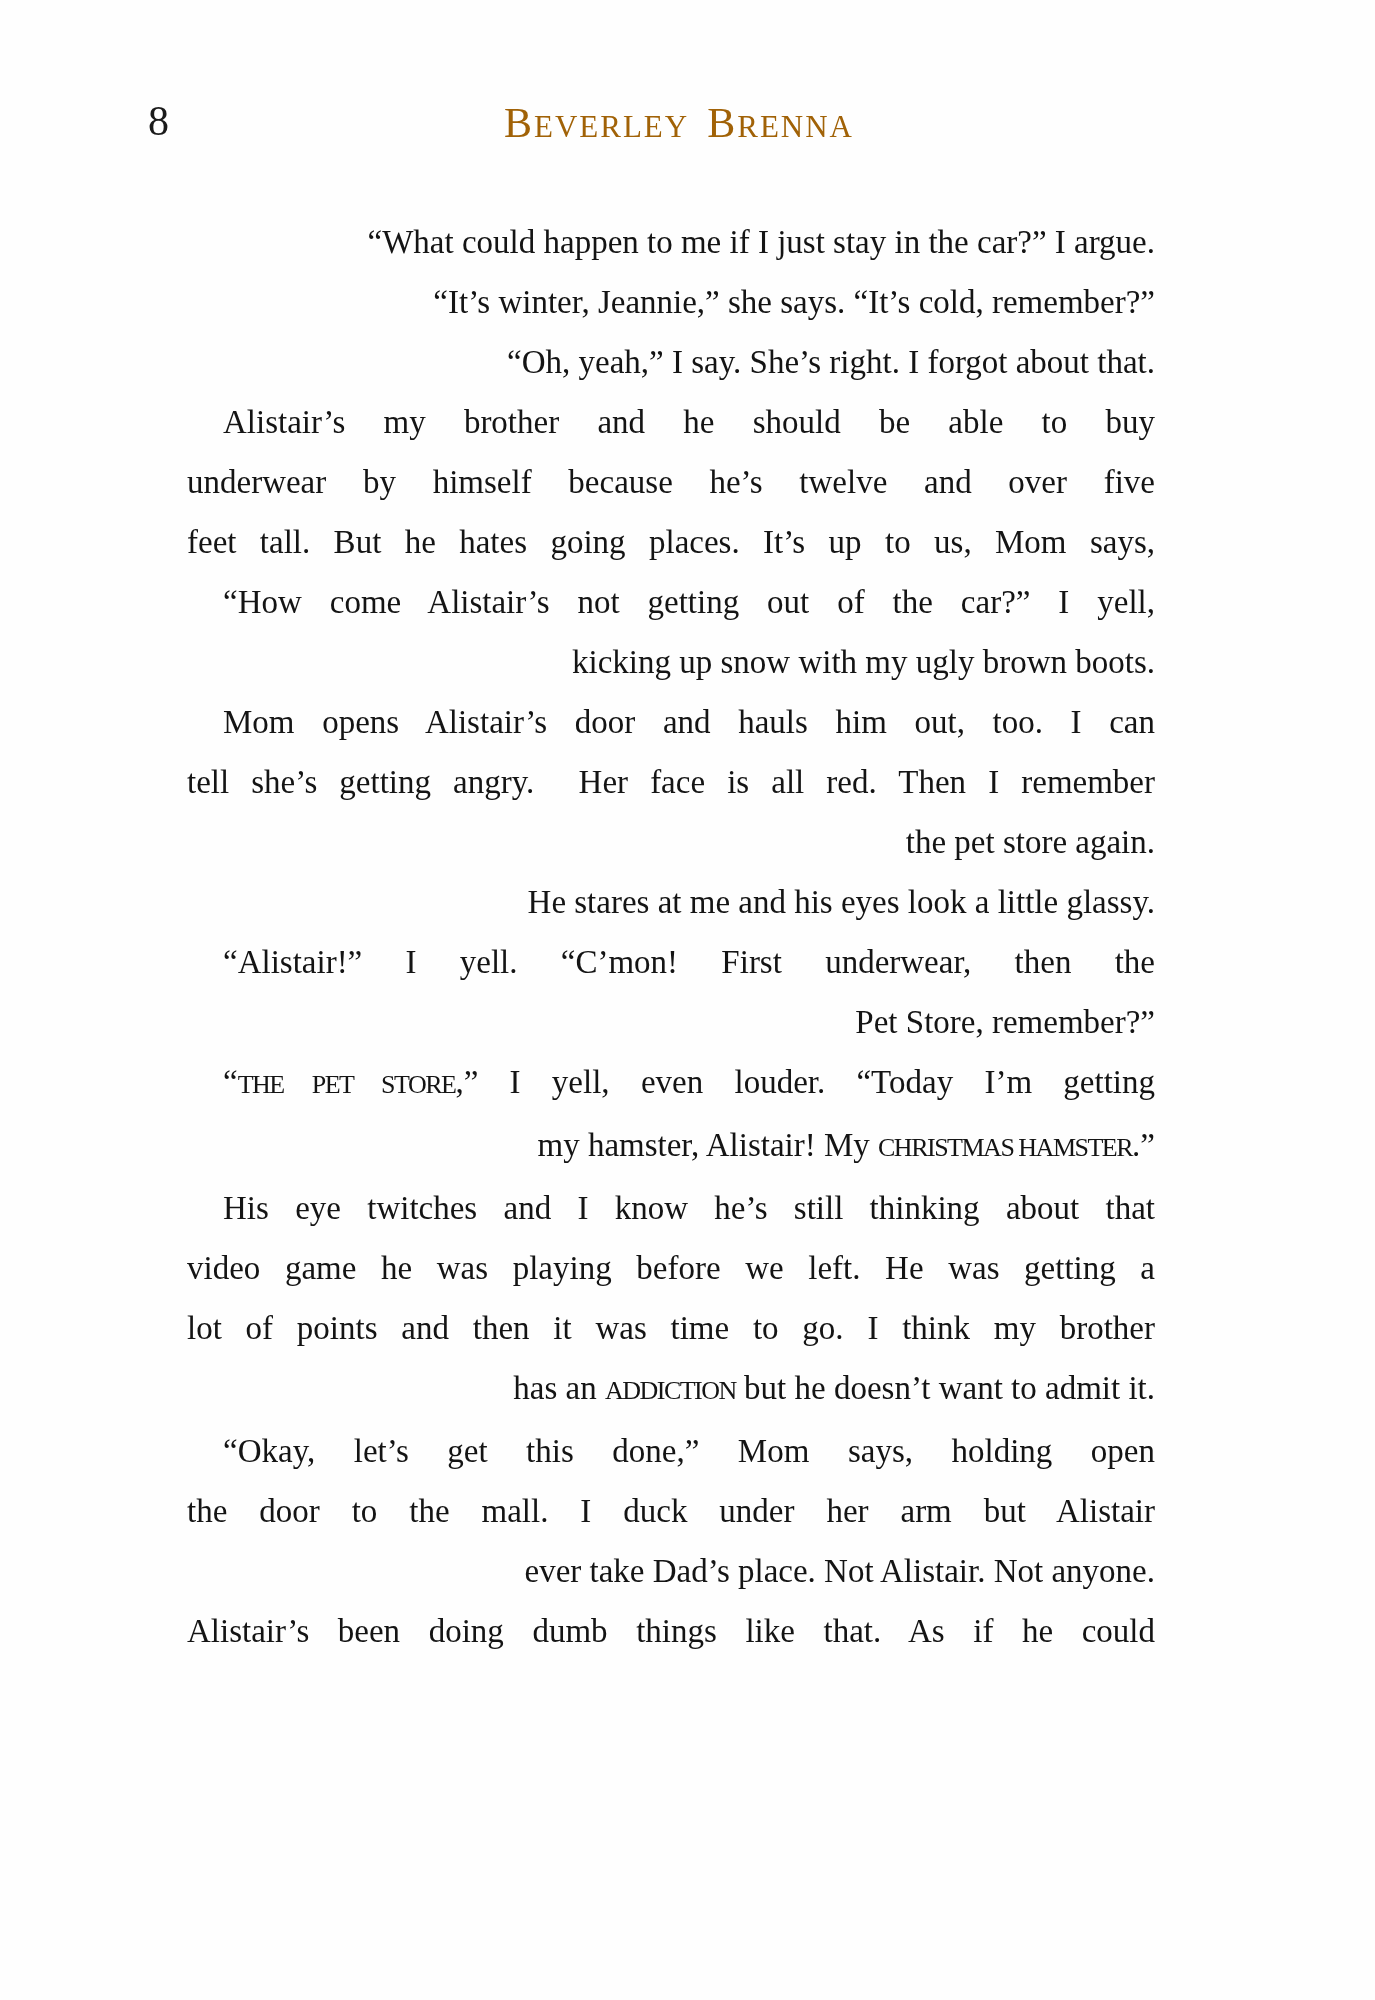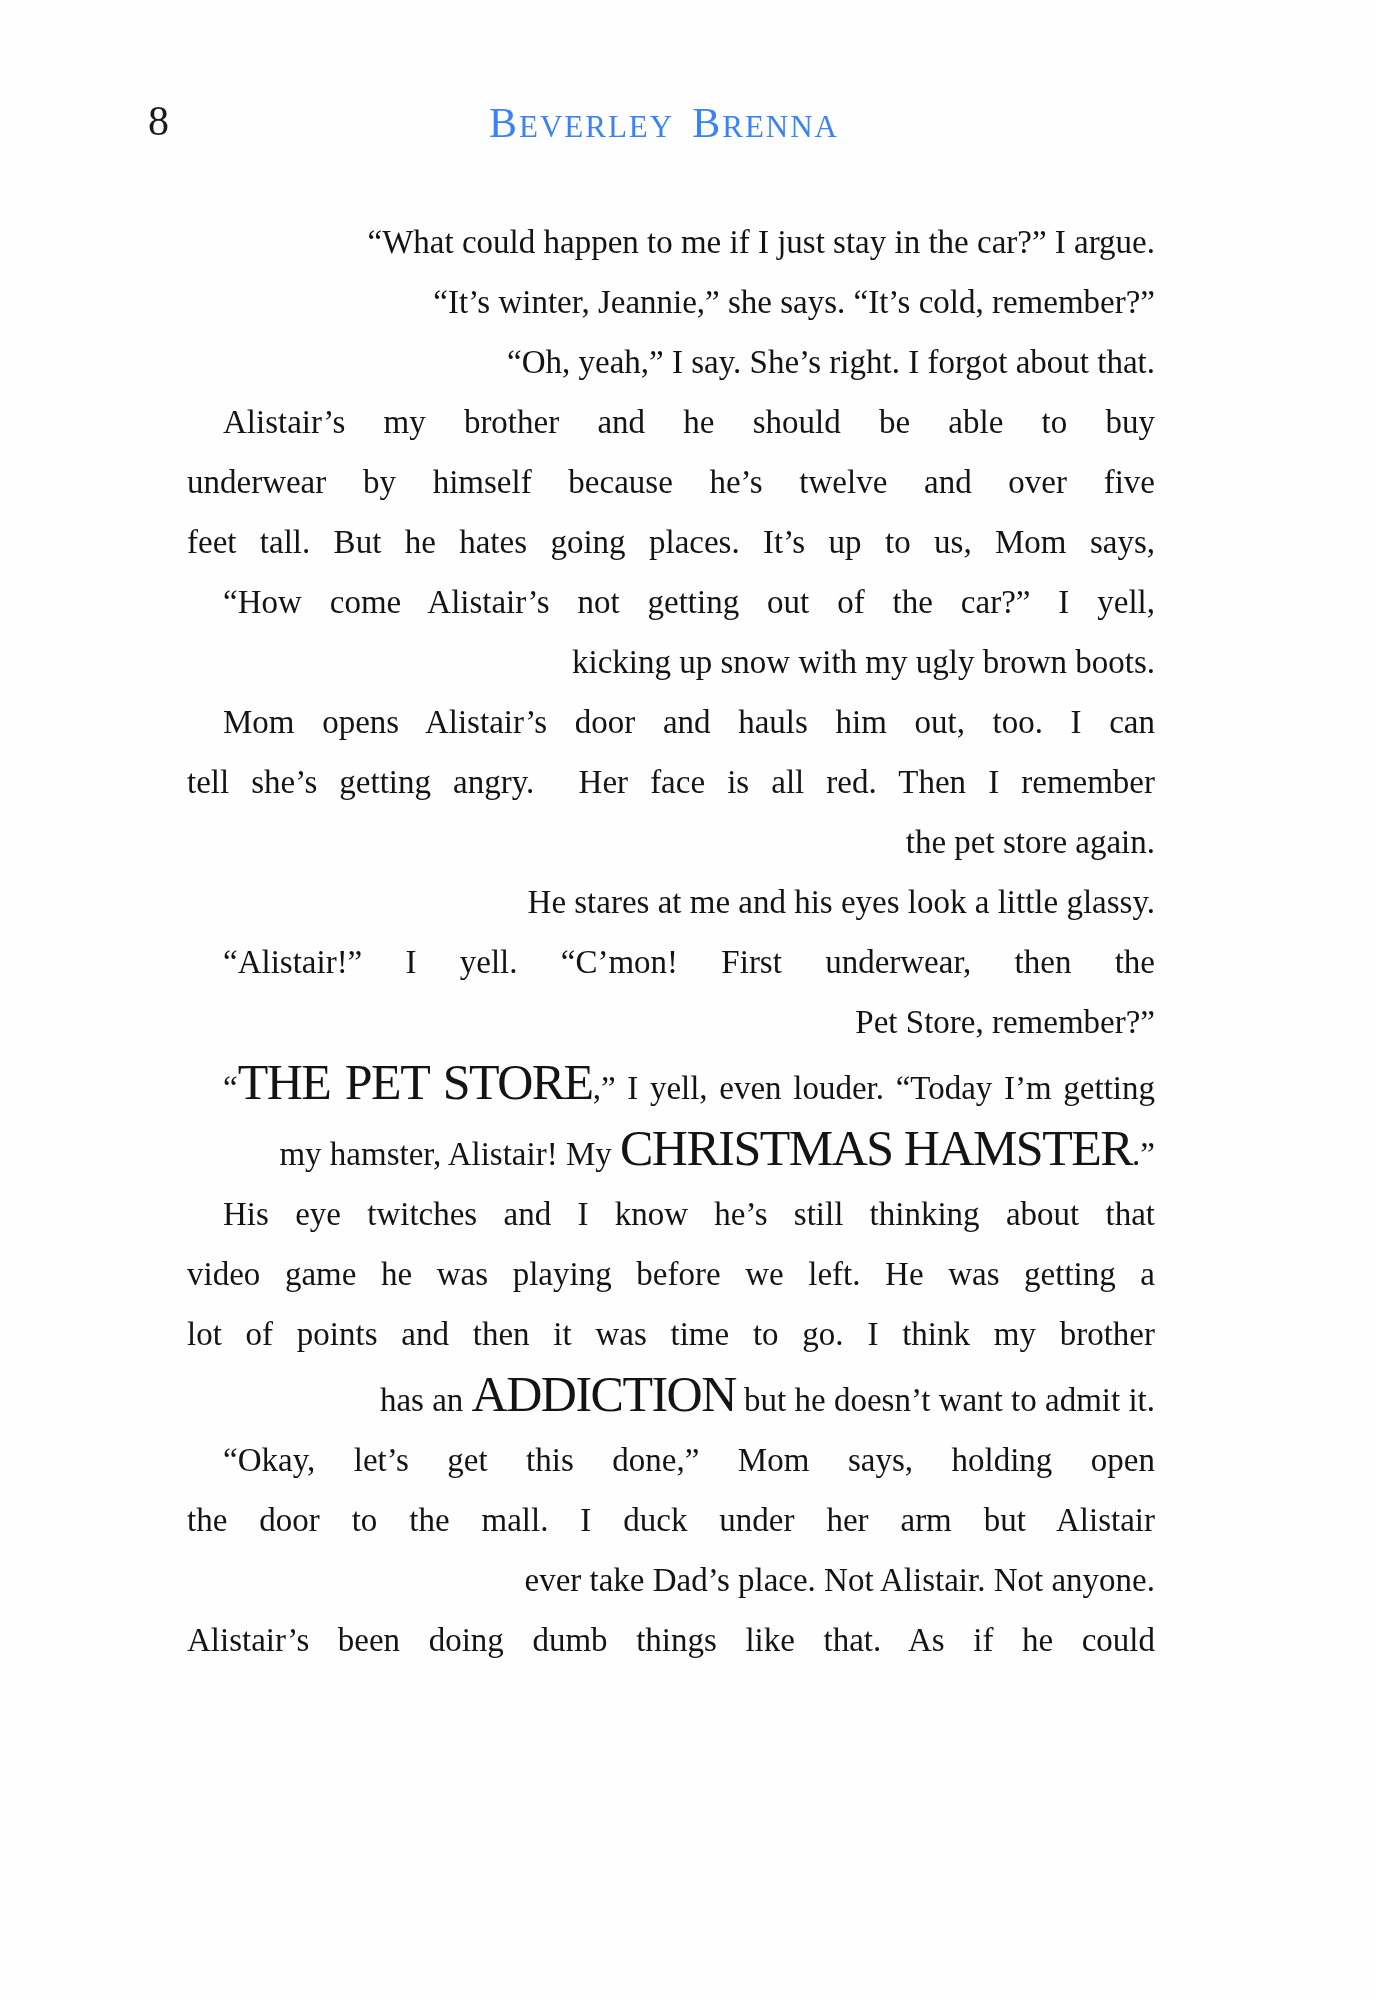--- a/index.html
+++ b/index.html
@@ -21,29 +21,29 @@
     position: absolute;
     left: 148px;
     top: 100px;
     font-size: 42px;
     line-height: 42px;
     font-family: "Liberation Serif", serif;
     color: #1a1a1a;
   }
   .author {
     position: absolute;
-    left: 180px;
+    left: 195px;
     top: 100px;
     width: 968px;
     text-align: center;
     text-transform: uppercase;
     font-size: 31px;
     line-height: 46px;
     letter-spacing: 2px;
-    color: #3b82f6;
+    color: #a16207;
     white-space: nowrap;
   }
   .author .author-word { margin: 0 9px; }
   .author .initial {
     font-size: 42px;
     letter-spacing: 2px;
   }
   
   .body-text {
     position: absolute;
@@ -58,21 +58,21 @@
     line-height: 60px;
     min-height: 60px;
     text-align: right;
   }
   .line.j {
     text-align: justify;
     text-align-last: justify;
   }
   .line.first { padding-left: 36px; }
   .seg-display {
-    font-size: 50px;
+    font-size: 26px;
     letter-spacing: -1.5px;
     font-family: "Liberation Serif", serif;
   }
 </style>
 </head>
 <body>
 
 <div class="page">
   <span class="folio">8</span>
   <div class="author"><span class="author-word"><span class="initial">B</span>everley</span><span class="author-word"><span class="initial">B</span>renna</span></div>

